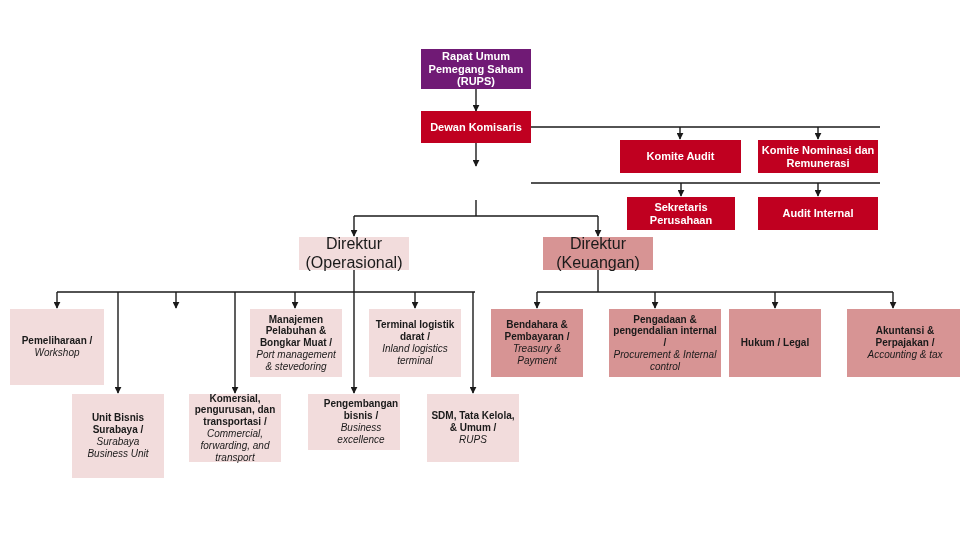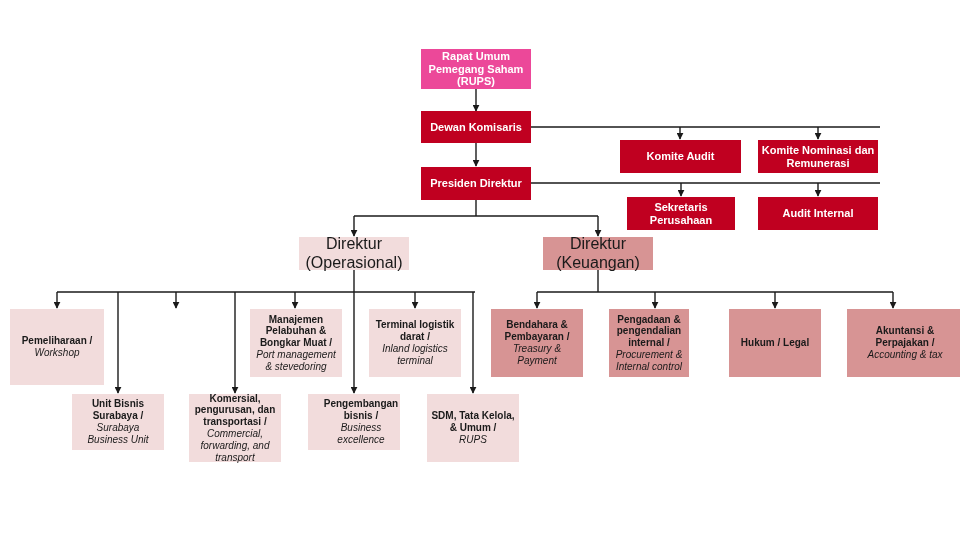--- a/index.html
+++ b/index.html
@@ -36,21 +36,21 @@
   }
   .node .id-line {
     font-weight: bold;
   }
   .node .en-line {
     font-style: italic;
     font-weight: normal;
   }
   
   .lvl-root {
-    background: #ec4899;
+    background: #701a75;
     color: #ffffff;
     font-size: 11px;
     font-weight: normal;
   }
   
   .lvl-red {
     background: #c00020;
     color: #ffffff;
     font-size: 11px;
     font-weight: normal;
@@ -124,23 +124,20 @@
   </svg>
 
   <div class="node lvl-root" style="left:421px; top:49px; width:110px; height:40px;">
     <span class="id-line">Rapat Umum Pemegang Saham (RUPS)</span>
   </div>
 
   <div class="node lvl-red" style="left:421px; top:111px; width:110px; height:32px;">
     <span class="id-line">Dewan Komisaris</span>
   </div>
 
-  <div class="node lvl-red" style="left:421px; top:167px; width:110px; height:33px;">
-    <span class="id-line">Presiden Direktur</span>
-  </div>
 
   <div class="node lvl-red" style="left:620px; top:140px; width:121px; height:33px;">
     <span class="id-line">Komite Audit</span>
   </div>
 
   <div class="node lvl-red" style="left:758px; top:140px; width:120px; height:33px;">
     <span class="id-line">Komite Nominasi dan Remunerasi</span>
   </div>
 
   <div class="node lvl-red" style="left:627px; top:197px; width:108px; height:33px;">
@@ -170,21 +167,21 @@
   <div class="node lvl-pink-light" style="left:250px; top:309px; width:92px; height:68px;">
     <span class="id-line">Manajemen Pelabuhan &amp; Bongkar Muat /</span>
     <span class="en-line">Port management &amp; stevedoring</span>
   </div>
 
   <div class="node lvl-pink-light" style="left:369px; top:309px; width:92px; height:68px;">
     <span class="id-line">Terminal logistik darat /</span>
     <span class="en-line">Inland logistics terminal</span>
   </div>
 
-  <div class="node lvl-pink-light" style="left:72px; top:394px; width:92px; height:56px;">
+  <div class="node lvl-pink-light" style="left:72px; top:394px; width:92px; height:84px;">
     <span class="id-line">Unit Bisnis Surabaya /</span>
     <span class="en-line">Surabaya Business Unit</span>
   </div>
 
   <div class="node lvl-pink-light" style="left:189px; top:394px; width:92px; height:68px;">
     <span class="id-line">Komersial, pengurusan, dan transportasi /</span>
     <span class="en-line">Commercial, forwarding, and transport</span>
   </div>
 
   <div class="node lvl-pink-light" style="left:308px; top:394px; width:92px; height:56px;padding-left:17px;">
@@ -195,21 +192,21 @@
   <div class="node lvl-pink-light" style="left:427px; top:394px; width:92px; height:68px;">
     <span class="id-line">SDM, Tata Kelola, &amp; Umum /</span>
     <span class="en-line">RUPS</span>
   </div>
 
   <div class="node lvl-pink-dark" style="left:491px; top:309px; width:92px; height:68px;">
     <span class="id-line">Bendahara &amp; Pembayaran /</span>
     <span class="en-line">Treasury &amp; Payment</span>
   </div>
 
-  <div class="node lvl-pink-dark" style="left:609px; top:309px; width:80px; height:68px;">
+  <div class="node lvl-pink-dark" style="left:609px; top:309px; width:112px; height:68px;">
     <span class="id-line">Pengadaan &amp; pengendalian internal /</span>
     <span class="en-line">Procurement &amp; Internal control</span>
   </div>
 
   <div class="node lvl-pink-dark" style="left:729px; top:309px; width:92px; height:68px;">
     <span class="id-line">Hukum / Legal</span>
 
   </div>
 
   <div class="node lvl-pink-dark" style="left:847px; top:309px; width:116px; height:68px;">

